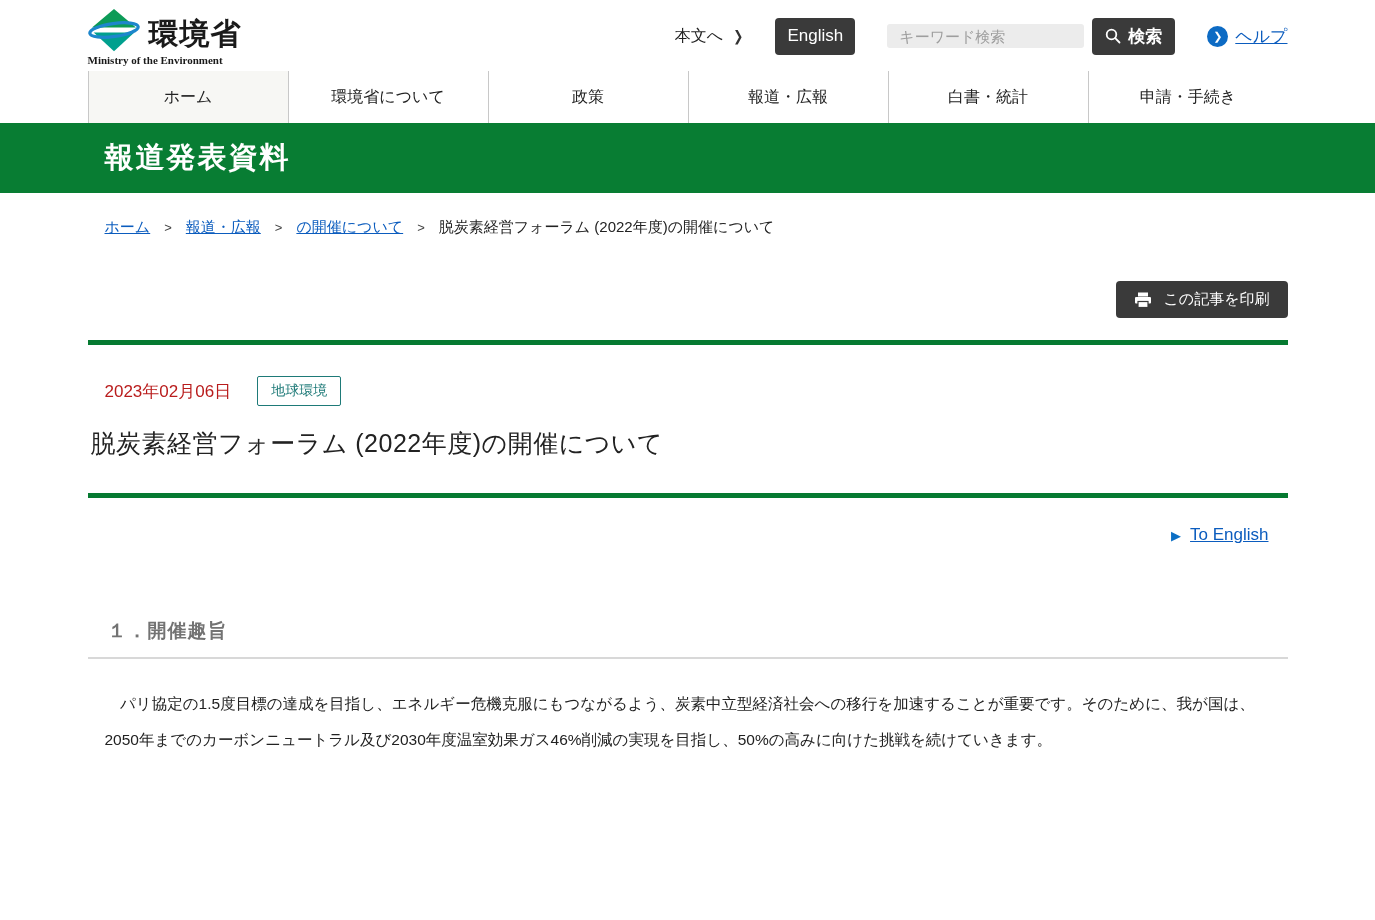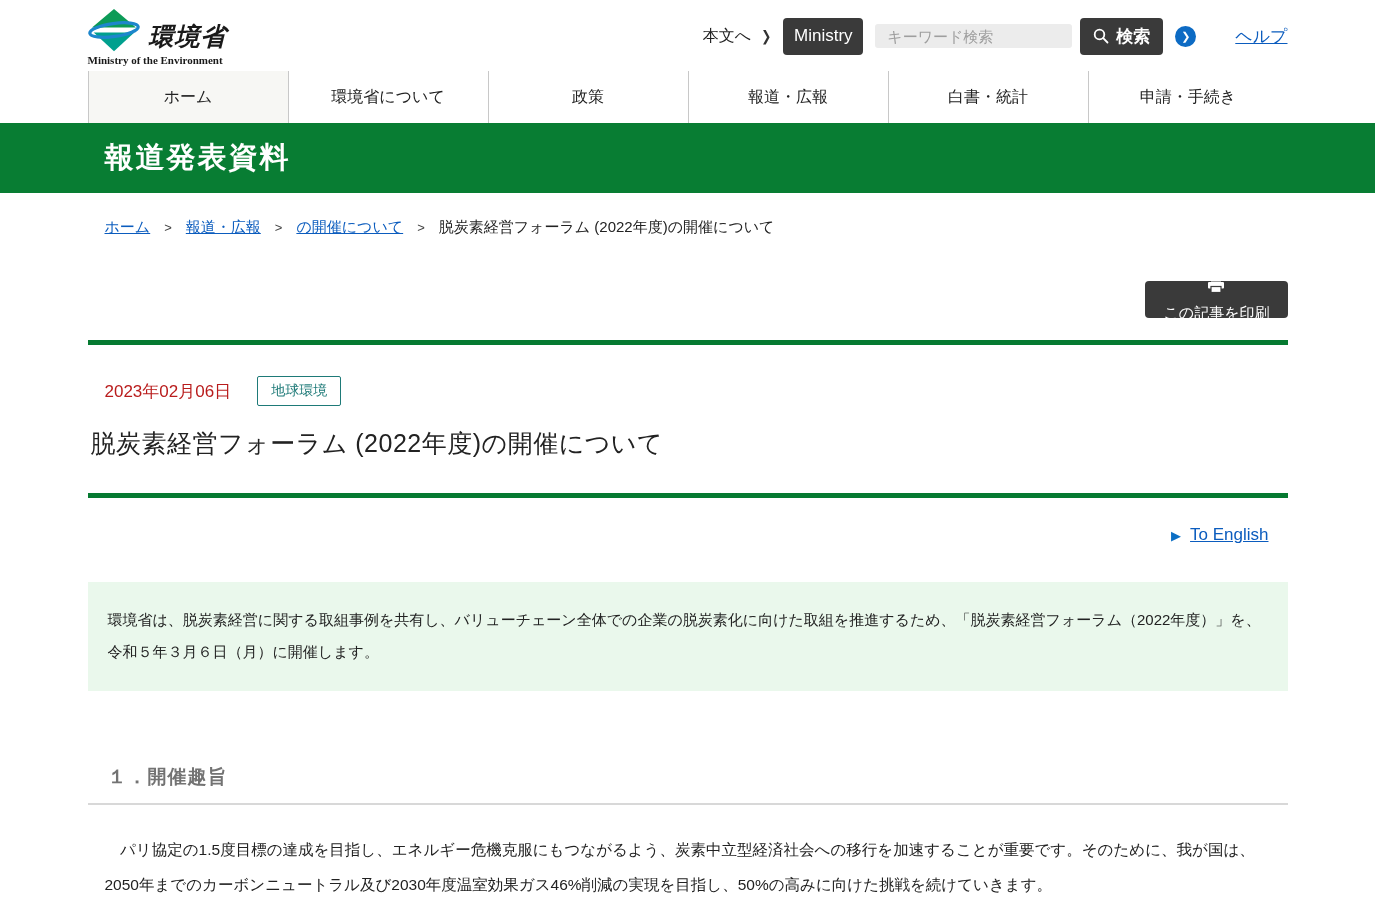--- a/index.html
+++ b/index.html
@@ -9,23 +9,23 @@
     background: #ffffff;
     color: #222222;
   }
   .container { width: 1200px; margin: 0 auto; }
 
   
   .site-header { background: #fff; padding-top: 10px; }
   .top-row { display: flex; align-items: center; justify-content: space-between; height: 52px; }
   .logo { display: flex; flex-direction: column; cursor: pointer; text-decoration: none; color: #1a1a1a; }
   .logo-top { display: flex; align-items: flex-end; gap: 9px; }
-  .logo-title { font-size: 25px; font-weight: 700; letter-spacing: 1px; line-height: 1; padding-bottom: 4px; font-style: italic; }
+  .logo-title { font-size: 30px; font-weight: 700; letter-spacing: 1px; line-height: 1; padding-bottom: 4px; }
   .logo-sub { font-family: "Liberation Serif", "DejaVu Serif", serif; font-size: 11px; font-weight: 700; letter-spacing: 0px; margin-top: 1px; color: #1a1a1a; }
-  .utilities { display: flex; align-items: center; gap: 12px; }
+  .utilities { display: flex; align-items: center; gap: 32px; }
   .skip-link { display: flex; align-items: center; gap: 10px; font-size: 16px; color: #222; text-decoration: none; cursor: pointer; }
   .chev { font-size: 12px; color: #333; transform: scaleY(1.2); }
   .btn-dark {
     background: #3a3a3a; color: #fff; border: none; cursor: pointer;
     font-size: 17px; border-radius: 4px; height: 37px;
     display: inline-flex; align-items: center; justify-content: center;
     font-family: inherit;
   }
   .btn-english { width: 80px; }
   .search-group { display: flex; align-items: center; gap: 8px; }
@@ -33,21 +33,21 @@
     width: 197px; height: 24px; background: #ececec; border: none; border-radius: 3px;
     padding: 0 12px; font-size: 15px; font-family: inherit; color: #333;
   }
   .search-input::placeholder { color: #9e9e9e; }
   .btn-search { width: 83px; gap: 7px; font-weight: 600; }
   .help-link { display: flex; align-items: center; gap: 7px; text-decoration: none; cursor: pointer; }
   .help-circle {
     width: 21px; height: 21px; border-radius: 50%; background: #0d6bc4; color: #fff;
     display: inline-flex; align-items: center; justify-content: center; font-size: 11px; font-weight: 700;
   }
-  .help-text { color: #0b5cbe; font-size: 17px; text-decoration: underline; margin-left: 32px; }
+  .help-text { color: #0b5cbe; font-size: 17px; text-decoration: underline; }
 
   .nav-row { display: flex; margin-top: 9px; height: 52px; }
   .nav-item {
     flex: 1; display: flex; align-items: center; justify-content: center;
     font-size: 16px; color: #222; border-left: 1px solid #c8c8c8; cursor: pointer;
     background: #fff;
   }
   .nav-item.active { background: #f7f7f4; }
 
   
@@ -55,21 +55,21 @@
   .banner h1 { color: #fff; font-size: 29px; font-weight: 700; letter-spacing: 2px; padding-left: 17px; }
 
   
   .breadcrumb { display: flex; align-items: center; margin-top: 25px; font-size: 15px; padding-left: 17px; }
   .breadcrumb a { color: #0b5cbe; text-decoration: underline; cursor: pointer; }
   .crumb-sep { color: #444; margin: 0 14px; font-size: 13px; }
   .crumb-current { color: #222; }
 
   
   .print-row { display: flex; justify-content: flex-end; margin-top: 44px; }
-  .btn-print { padding: 0 18px; height: 37px; gap: 11px; font-size: 15px; flex-direction: column; }
+  .btn-print { padding: 0 18px; height: 37px; gap: 11px; font-size: 15px; }
   .rule-green { height: 5px; background: #067a31; border: none; margin-top: 22px; }
   .rule-green-2 { height: 5px; background: #067a31; border: none; margin-top: 33px; }
 
   .meta-row { display: flex; align-items: center; gap: 26px; margin-top: 31px; padding-left: 17px; }
   .article-date { font-size: 17px; color: #b91c1c; }
   .category-badge {
     border: 1px solid #1e7a78; color: #1e7a78; font-size: 14px;
     padding: 5px 13px; border-radius: 2px; background: #fff;
   }
   .article-title { font-size: 25px; font-weight: 500; color: #222; margin-top: 21px; padding-left: 3px; letter-spacing: 0.5px; }
@@ -113,21 +113,21 @@
           <span class="logo-title">環境省</span>
         </span>
         <span class="logo-sub">Ministry of the Environment</span>
       </a>
 
       <div class="utilities">
         <a class="skip-link">
           <span>本文へ</span>
           <span class="chev">❯</span>
         </a>
-        <button class="btn-dark btn-english">Ministry</button>
+        <button class="btn-dark btn-english">English</button>
         <div class="search-group">
           <input class="search-input" type="text" placeholder="キーワード検索" style="">
           <button class="btn-dark btn-search">
             <span>
               <svg class="icon-svg" width="16" height="16" viewBox="0 0 16 16">
                 <circle cx="6.5" cy="6.5" r="4.8" fill="none" stroke="#ffffff" stroke-width="1.8"></circle>
                 <line x1="10.2" y1="10.2" x2="14.5" y2="14.5" stroke="#ffffff" stroke-width="1.8" stroke-linecap="round"></line>
               </svg>
             </span>
             <span>検索</span>
@@ -192,18 +192,17 @@
 
   <hr class="rule-green-2">
 
   <div class="to-english-row">
     <a class="to-english">
       <span class="tri-icon">▶</span>
       <span class="to-english-text">To English</span>
     </a>
   </div>
 
-  <div class="summary-box">環境省は、脱炭素経営に関する取組事例を共有し、バリューチェーン全体での企業の脱炭素化に向けた取組を推進するため、「脱炭素経営フォーラム（2022年度）」を、令和５年３月６日（月）に開催します。</div>
 
   <h3 class="section-heading">１．開催趣旨</h3>
 
   <p class="body-paragraph">パリ協定の1.5度目標の達成を目指し、エネルギー危機克服にもつながるよう、炭素中立型経済社会への移行を加速することが重要です。そのために、我が国は、2050年までのカーボンニュートラル及び2030年度温室効果ガス46%削減の実現を目指し、50%の高みに向けた挑戦を続けていきます。</p>
 </div>
 
 </body></html>

